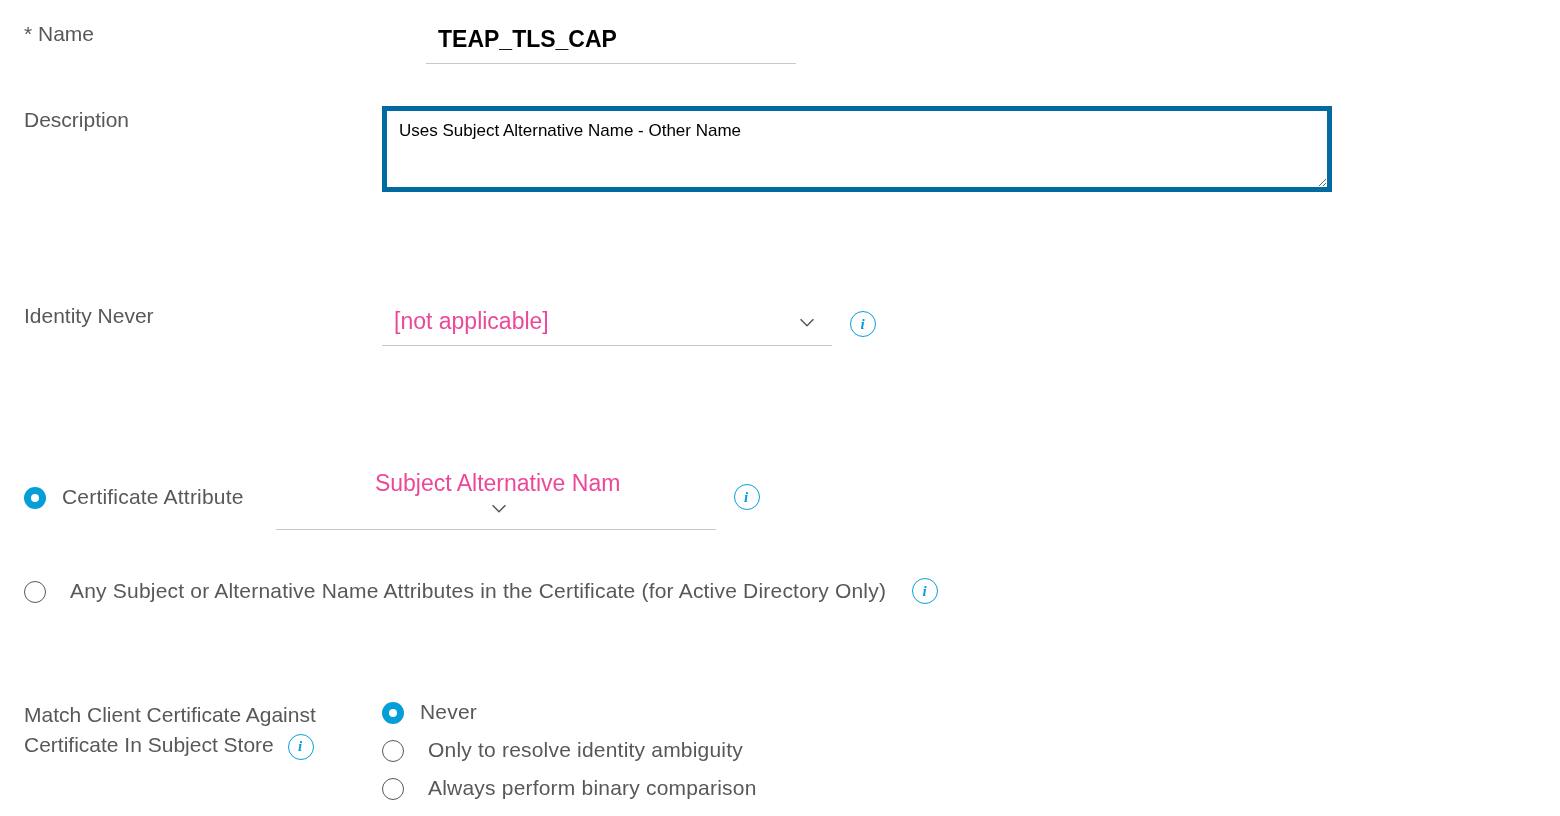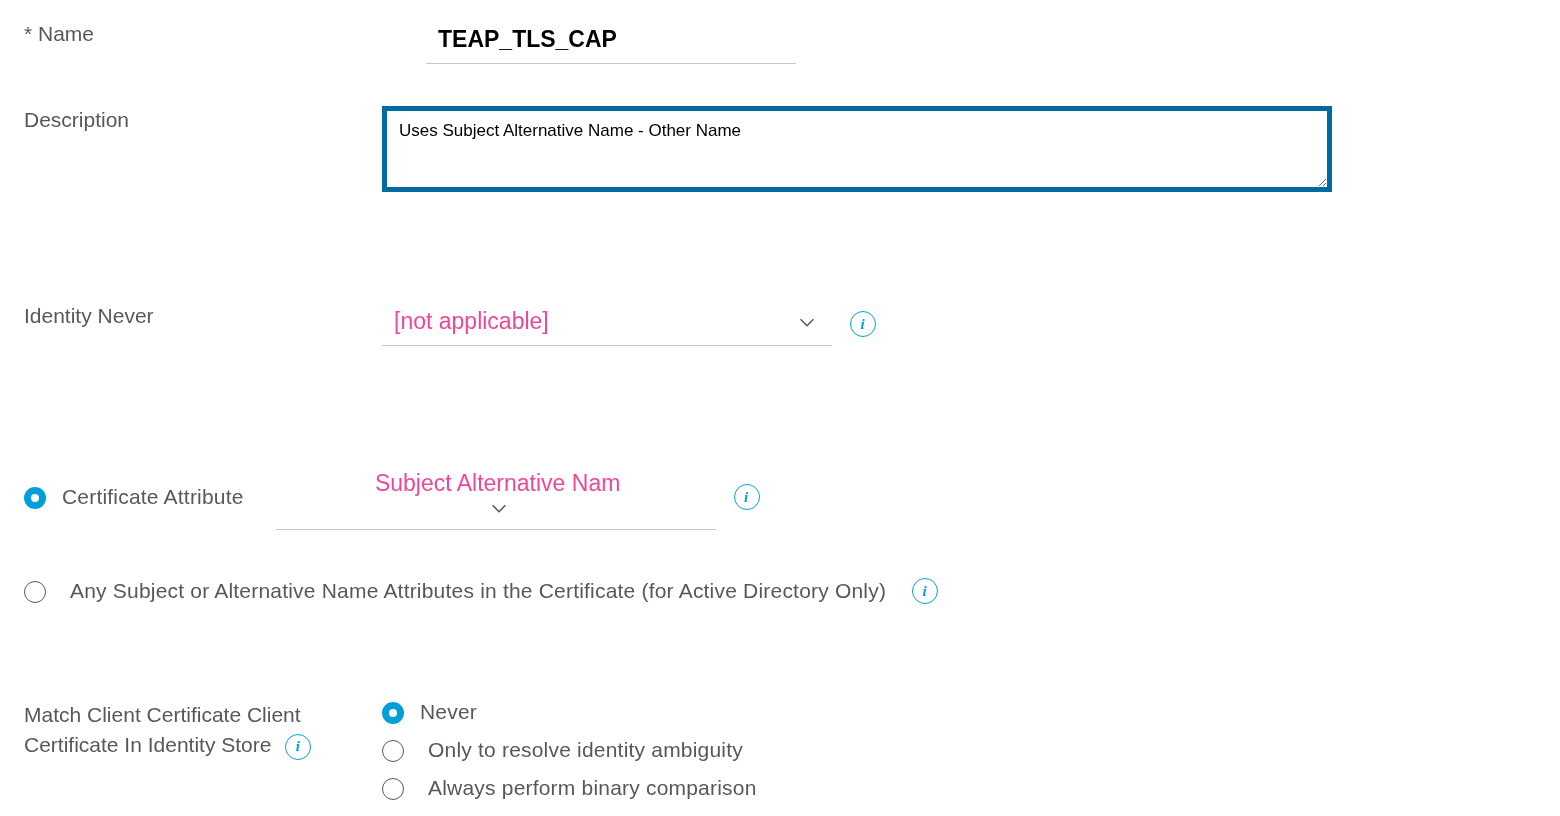--- a/index.html
+++ b/index.html
@@ -218,21 +218,21 @@
       <div class="radio-row">
         <div class="radio unchecked"></div>
         <span class="radio-label">Any Subject or Alternative Name Attributes in the Certificate (for Active Directory Only)</span>
         <span class="info-icon"></span>
       </div>
     </div>
   </div>
 
   <div class="row row-match">
     <div class="label-col match-label">
-      <span>Match Client Certificate Client Certificate In Identity Store</span>
+      <span>Match Client Certificate Against Certificate In Subject Store</span>
       <span class="info-icon inline-info"></span>
     </div>
     <div class="value-col radio-stack" style="flex-direction:column;">
       <div class="radio-row">
         <div class="radio checked"></div>
         <span class="radio-label">Never</span>
       </div>
       <div class="radio-row">
         <div class="radio unchecked"></div>
         <span class="radio-label">Only to resolve identity ambiguity</span>

